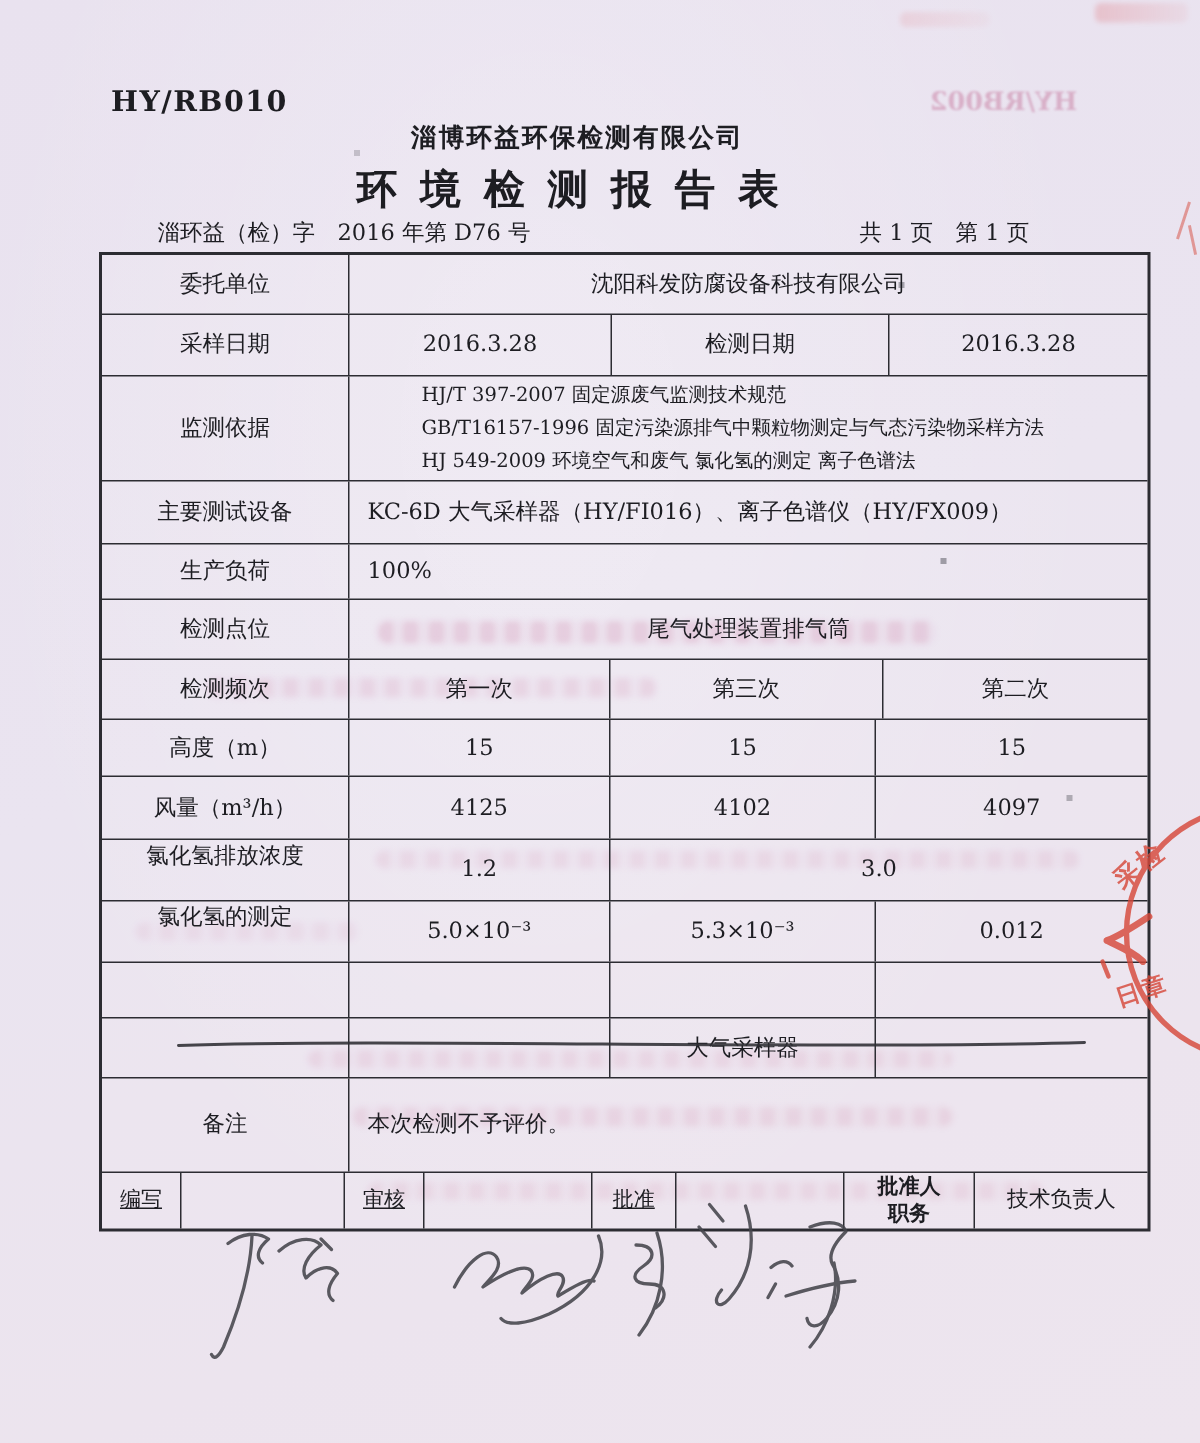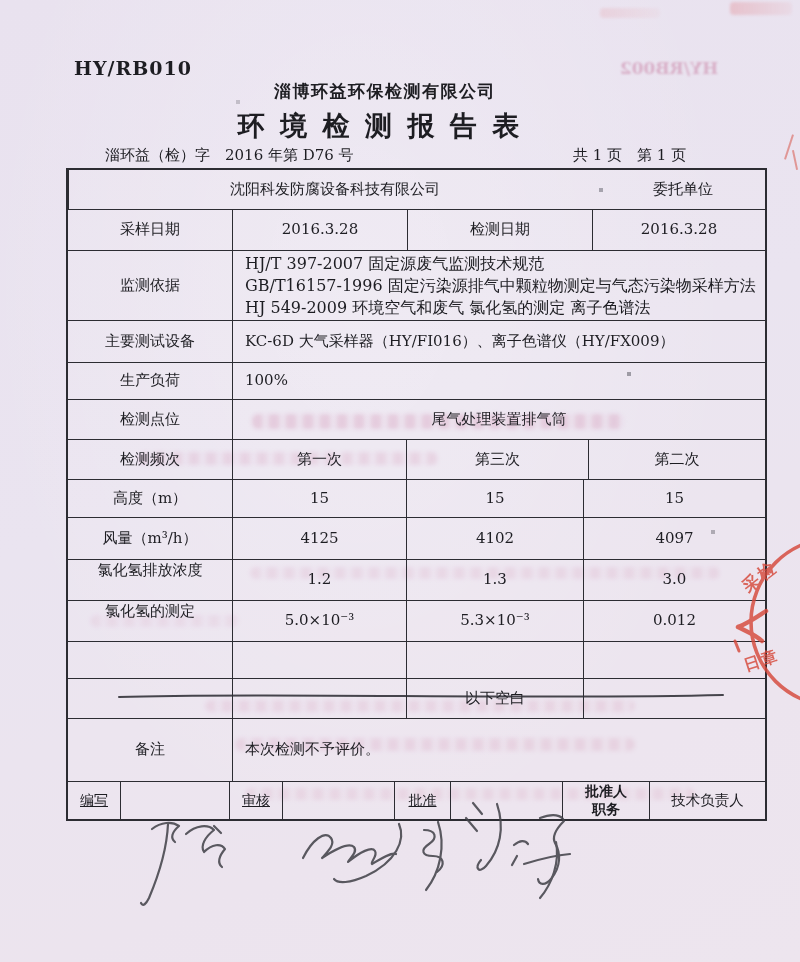--- a/index.html
+++ b/index.html
@@ -21,21 +21,21 @@
   .row { display:flex; box-sizing:border-box; border-top:1.6px solid #2c2c32; }
   .row.first { border-top:none; }
   .cell {
     box-sizing:border-box; border-left:1.6px solid #2c2c32;
     display:flex; flex-direction:column; align-items:center; justify-content:center;
     text-align:center; font-size:15px; line-height:1.3; padding:2px 6px; overflow:hidden;
   }
   .cell.c0 { border-left:none; }
   .cell.left { align-items:flex-start; text-align:left; padding-left:12px; }
   .cell .two { display:block;margin-top:21px; }
-  .basis-line { display:block; font-size:16px; line-height:22px; white-space:nowrap; }
+  .basis-line { display:block; font-size:13px; line-height:22px; white-space:nowrap;margin-left:36px; }
   .sig-label { font-size:14px;text-decoration:underline; }
   .wrap3 { display:inline-block; width:3.15em; font-size:14px; line-height:1.25;font-weight:bold; }
 
   .overlay { position:absolute; left:0; top:0; pointer-events:none; }
 
   .smudge {
     position:absolute; border-radius:6px; filter:blur(2.2px);
     background:repeating-linear-gradient(90deg, rgba(205,122,162,0.55) 0 10px, rgba(205,122,162,0.14) 10px 17px);
   }
   .mirror-code {
@@ -72,25 +72,25 @@
 
   <div class="form-code">HY/RB010</div>
   <div class="company">淄博环益环保检测有限公司</div>
   <div class="title">环 境 检 测 报 告 表</div>
   <div class="doc-no">淄环益（检）字　2016 年第 D76 号</div>
   <div class="page-info">共 1 页　第 1 页</div>
 
   <div class="tbl">
 
     <div class="row first" style="height:39px">
+      <div class="cell c0" style="flex:0 0 164px">
+          <span>委托单位</span>
+        </div>
       <div class="cell" style="flex:1">
           <span>沈阳科发防腐设备科技有限公司</span>
-        </div>
-      <div class="cell c0" style="flex:0 0 164px">
-          <span>委托单位</span>
         </div>
     </div>
 
 
     <div class="row" style="height:41px">
       <div class="cell c0" style="flex:0 0 164px">
           <span>采样日期</span>
         </div>
       <div class="cell" style="flex:0 0 175px">
           <span>2016.3.28</span>
@@ -187,23 +187,20 @@
     </div>
 
     <div class="row" style="height:41px">
       <div class="cell c0" style="flex:0 0 164px">
         <span class="two">氯化氢排放浓度</span>
         <span class="two" style="font-size:13.5px">（mg/m³）</span>
       </div>
       <div class="cell" style="flex:0 0 174px">
           <span>1.2</span>
         </div>
-      <div class="cell" style="flex:0 0 177px">
-          <span>1.3</span>
-        </div>
       <div class="cell" style="flex:1">
           <span>3.0</span>
         </div>
     </div>
 
     <div class="row" style="height:41px">
       <div class="cell c0" style="flex:0 0 164px">
         <span class="two">氯化氢的测定</span>
         <span class="two" style="font-size:13.5px">（kg/h）</span>
       </div>
@@ -222,21 +219,21 @@
       <div class="cell c0" style="flex:0 0 164px"></div>
       <div class="cell" style="flex:0 0 174px"></div>
       <div class="cell" style="flex:0 0 177px"></div>
       <div class="cell" style="flex:1"></div>
     </div>
 
     <div class="row" style="height:40px">
       <div class="cell c0" style="flex:0 0 164px"></div>
       <div class="cell" style="flex:0 0 174px"></div>
       <div class="cell" style="flex:0 0 177px">
-          <span>以下空白</span>
+          <span>大气采样器</span>
         </div>
       <div class="cell" style="flex:1"></div>
     </div>
 
     <div class="row" style="height:63px">
       <div class="cell c0" style="flex:0 0 164px">
           <span>备注</span>
         </div>
       <div class="cell left" style="flex:1">
           <span>本次检测不予评价。</span>

